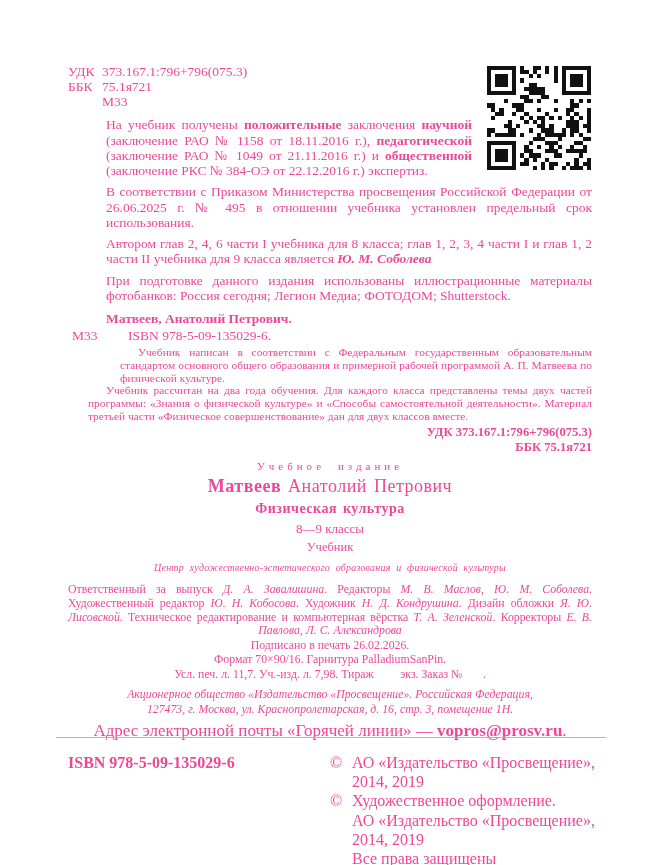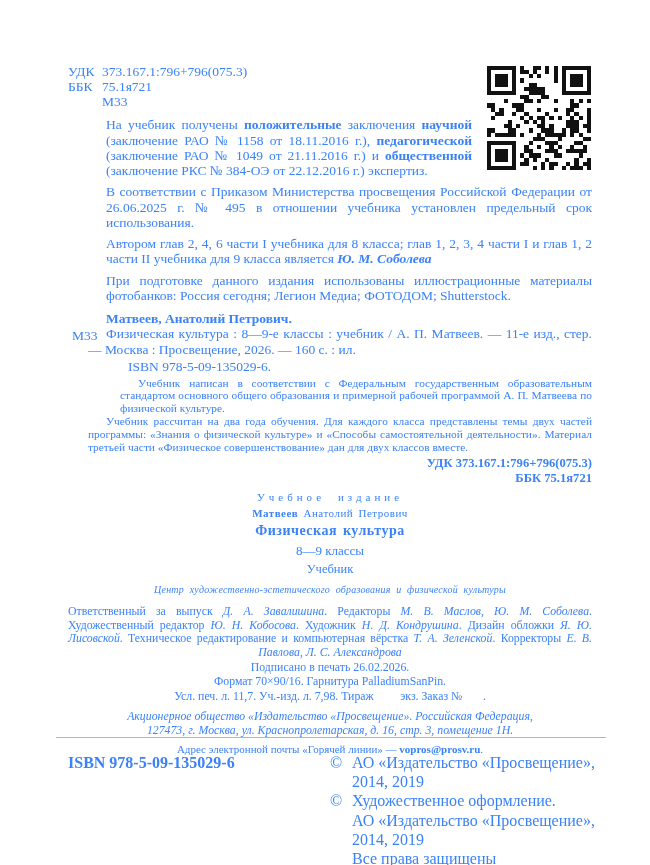--- a/index.html
+++ b/index.html
@@ -1,21 +1,21 @@
 <!DOCTYPE html>
 <html lang="ru"><head>
 <meta charset="utf-8">
 <style>
   html,body { margin:0; padding:0; background:#ffffff; }
   .page {
     position:relative;
     width:650px; height:865px;
     box-sizing:border-box;
     background:#ffffff;
-    color:#3b82f6;
+    color:#ec4899;
     font-family:"Liberation Serif","DejaVu Serif",serif;
     padding:64px 58px 0 68px;
     overflow:hidden;
   }
   .b { font-weight:bold; }
   .i { font-style:italic; }
 
   
   .qr-wrap { float:right; width:106px; height:104px; margin:2px 0 8px 14px; }
   .qr-wrap svg { display:block; width:106px; height:104px; }
@@ -40,35 +40,35 @@
   .bib-entry { text-indent:18px; text-align:justify; }
   .bib-isbn { margin-left:40px !important; padding-top:2px; }
   .annotation { font-size:11.4px; line-height:1.13; text-align:justify; text-indent:18px; margin:0; }
   .annotation.first { padding-top:2px;margin-left:32px; }
 
   .udk-right { text-align:right; font-weight:bold; font-size:12.6px; line-height:1.2; margin-top:2px; }
 
   
   .c { text-align:center; margin:0; }
   .edition-type { font-size:11px; letter-spacing:4px; word-spacing:6px; margin-top:5px; }
-  .colophon-author { font-size:11px; letter-spacing:0.5px; word-spacing:2px; margin-top:4px; }
+  .colophon-author { font-size:18px; letter-spacing:0.5px; word-spacing:2px; margin-top:4px; }
   .book-title { font-size:14px; font-weight:bold; letter-spacing:0.5px; word-spacing:2px; margin-top:4px; }
   .grades { font-size:13px; margin-top:4px; }
   .subtitle { font-size:12.5px; margin-top:3px; }
 
   .dept-line { font-style:italic; font-size:10px; text-align:center; margin-top:7px; letter-spacing:0.2px; word-spacing:3px; }
   .credits {
     font-size:11.8px; line-height:1.16;
     text-align:justify; text-align-last:center;
     margin:0; 
   }
 
   .print-info { font-size:11.8px; line-height:1.22; }
   .address { font-size:11.8px; line-height:1.22; margin-top:6px;font-style:italic; }
-  .email-line { font-size:11px; margin-top:5px; }
+  .email-line { font-size:17px; margin-top:5px; }
 
   
   .divider { position:absolute; left:56px; right:44px; top:737px; border-top:1px solid #b5b5b5; }
   .footer { position:absolute; left:68px; right:44px; top:753px; display:flex; justify-content:space-between; font-size:16px; line-height:1.2; }
   .isbn-footer { font-weight:bold; white-space:nowrap; }
   .copyright-block { width:276px; }
   .copy-row { display:flex; }
   .copy-sym { width:22px; flex:0 0 22px; }
 </style>
 </head>
@@ -287,21 +287,20 @@
   </div>
 
   <p class="para"><span>На учебник получены </span><span class="b">положительные</span><span> заключения </span><span class="b">научной</span><span> (заключение РАО № 1158 от 18.11.2016 г.), </span><span class="b">педагогической</span><span> (заключение РАО № 1049 от 21.11.2016 г.) и </span><span class="b">общественной</span><span> (заключение РКС № 384-ОЭ от 22.12.2016 г.) экспертиз.</span></p>
   <p class="para">В соответствии с Приказом Министерства просвещения Российской Федерации от 26.06.2025 г. № 495 в отношении учебника установлен предельный срок использования.</p>
   <p class="para"><span>Автором глав 2, 4, 6 части I учебника для 8 класса; глав 1, 2, 3, 4 части I и глав 1, 2 части II учебника для 9 класса является </span><span class="b i">Ю. М. Соболева</span></p>
   <p class="para">При подготовке данного издания использованы иллюстрационные материалы фотобанков: Россия сегодня; Легион Медиа; ФОТОДОМ; Shutterstock.</p>
 
   <div class="bib">
     <span class="bib-code">М33</span>
     <p class="bib-author">Матвеев, Анатолий Петрович.</p>
-    <p class="bib-entry">Физическая культура : 8—9-е классы : учебник / А. П. Матвеев. — 11-е изд., стер. — Москва : Просвещение, 2026. — 160 с. : ил.</p>
     <p class="bib-isbn">ISBN 978-5-09-135029-6.</p>
     <p class="annotation first">Учебник написан в соответствии с Федеральным государственным образовательным стандартом основного общего образования и примерной рабочей программой А. П. Матвеева по физической культуре.</p>
     <p class="annotation">Учебник рассчитан на два года обучения. Для каждого класса представлены темы двух частей программы: «Знания о физической культуре» и «Способы самостоятельной деятельности». Материал третьей части «Физическое совершенствование» дан для двух классов вместе.</p>
   </div>
 
   <div class="udk-right">
     <div>УДК 373.167.1:796+796(075.3)</div>
     <div>ББК 75.1я721</div>
   </div>
 

